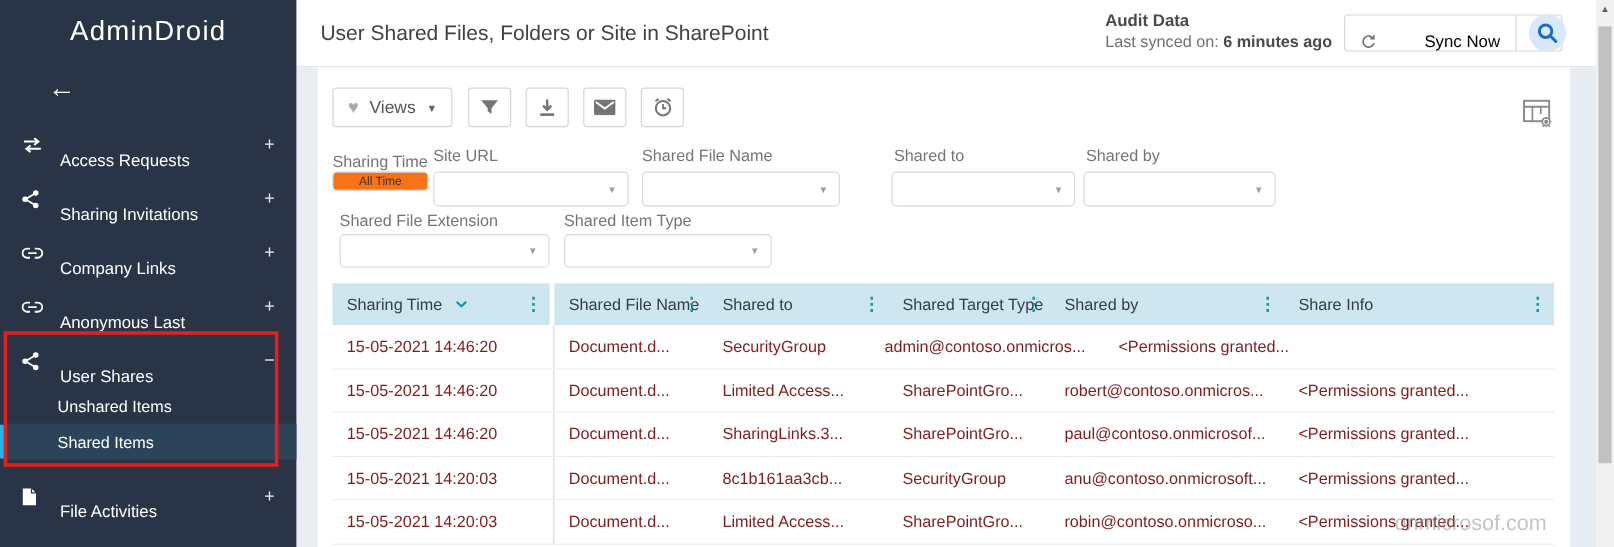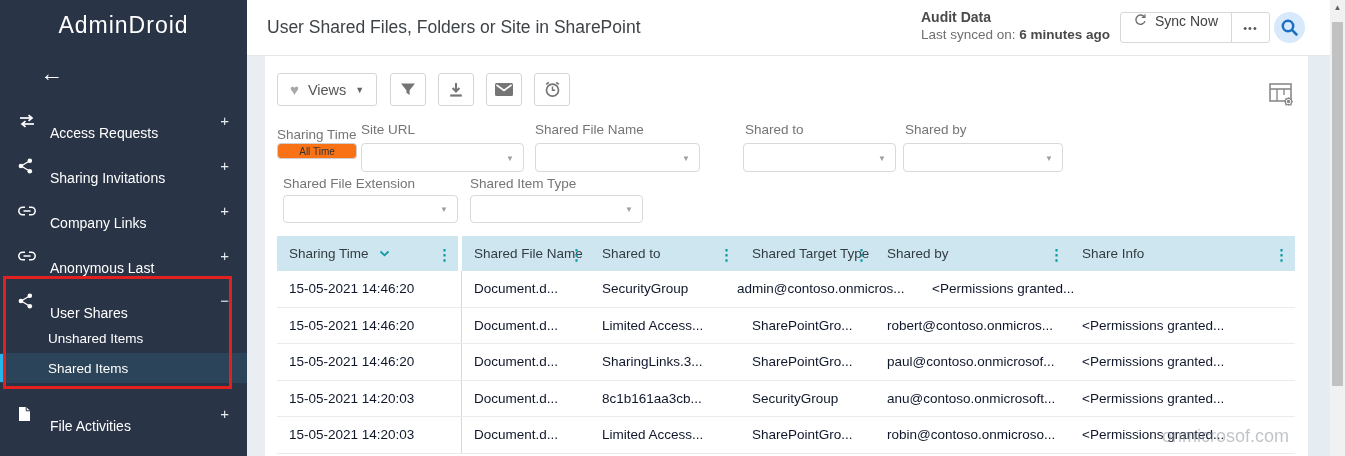--- a/index.html
+++ b/index.html
@@ -26,21 +26,21 @@
 
   
   .main-header { position:absolute; left:247px; top:0; width:1083px; height:56px; background:#fff;
                  border-bottom:1px solid #e4e6e8; z-index:1; }
   .page-title { position:absolute; left:20px; top:0; line-height:55px; font-size:17.5px; color:#3e4347; font-weight:500; white-space:nowrap; }
   .audit { position:absolute; left:674px; top:9px; width:200px; }
   .audit-title { font-size:14px; font-weight:bold; color:#4a4a4a; }
   .audit-sub { font-size:13.5px; color:#6f6f6f; margin-top:2px; white-space:nowrap; }
   .audit-sub b { color:#4a4a4a; }
   .sync-group { position:absolute; left:873px; top:12px; height:31px; display:flex; border:1px solid #d8d8d8; border-radius:3px; background:#fff; }
-  .sync-btn { display:flex; align-items:flex-start; padding:0 13px; font-size:14px; color:#404040; cursor:pointer; }
+  .sync-btn { display:flex; align-items:flex-end; padding:0 13px; font-size:14px; color:#000000; cursor:pointer;gap:32px; }
   .sync-btn svg { margin-right:8px; }
   .more-btn { width:38px; display:flex; align-items:center; justify-content:center; border-left:1px solid #d8d8d8;
               font-size:11px; letter-spacing:1px; color:#555; cursor:pointer; }
   .search-fab { position:absolute; left:1027px; top:12px; width:31px; height:31px; border-radius:50%;
                 background:#d7e9fb; display:flex; align-items:center; justify-content:center; cursor:pointer; }
 
   
   .gutter-left  { position:absolute; left:247px; top:56px; width:18px; height:400px; background:#eaeef2; }
   .gutter-right { position:absolute; left:1308px; top:56px; width:22px; height:400px; background:#e6edf2; }
   .scrollbar { position:absolute; left:1330px; top:0; width:15px; height:456px; background:#f1f1f1; z-index:3; }
@@ -68,21 +68,21 @@
              background:#f97316; display:flex; align-items:center; justify-content:center; font-size:10px; color:#333; cursor:pointer; }
 
   
   .grid { position:absolute; left:12px; top:180px; width:1018px; }
   .t-head { display:flex; background:#cee6ef; height:35px; }
   .th { position:relative; display:flex; align-items:center; padding-left:12px; font-size:13.5px; color:#333c42; cursor:pointer; }
   .th .dots { position:absolute; right:6px; top:50%; transform:translateY(-50%); color:#0f9ba5;
               font-size:15px; font-weight:bold; cursor:pointer; line-height:1; }
   .sort-ico { margin-left:10px; display:inline-flex; }
   .t-row { display:flex; height:36.5px; border-bottom:1px solid #ebebeb; background:#fff; cursor:pointer; }
-  .td { display:flex; align-items:center; padding-left:12px; font-size:13.5px; color:#0f172a;
+  .td { display:flex; align-items:center; padding-left:12px; font-size:13.5px; color:#7f1d1d;
         white-space:nowrap; overflow:hidden; }
   .c1 { width:185px; } .c2 { width:128px; } .c3 { width:150px; } .c4 { width:135px; } .c5 { width:195px; } .c6 { width:225px; }
   .t-head .c1 { border-right:4px solid #fff; }
   .t-row  .c1 { border-right:1px solid #d8d8d8; }
 
   .watermark { position:absolute; left:897px; top:370px; font-size:18px; color:#878d93; opacity:0.5; z-index:5; pointer-events:none; }
 </style>
 </head>
 <body>
 

